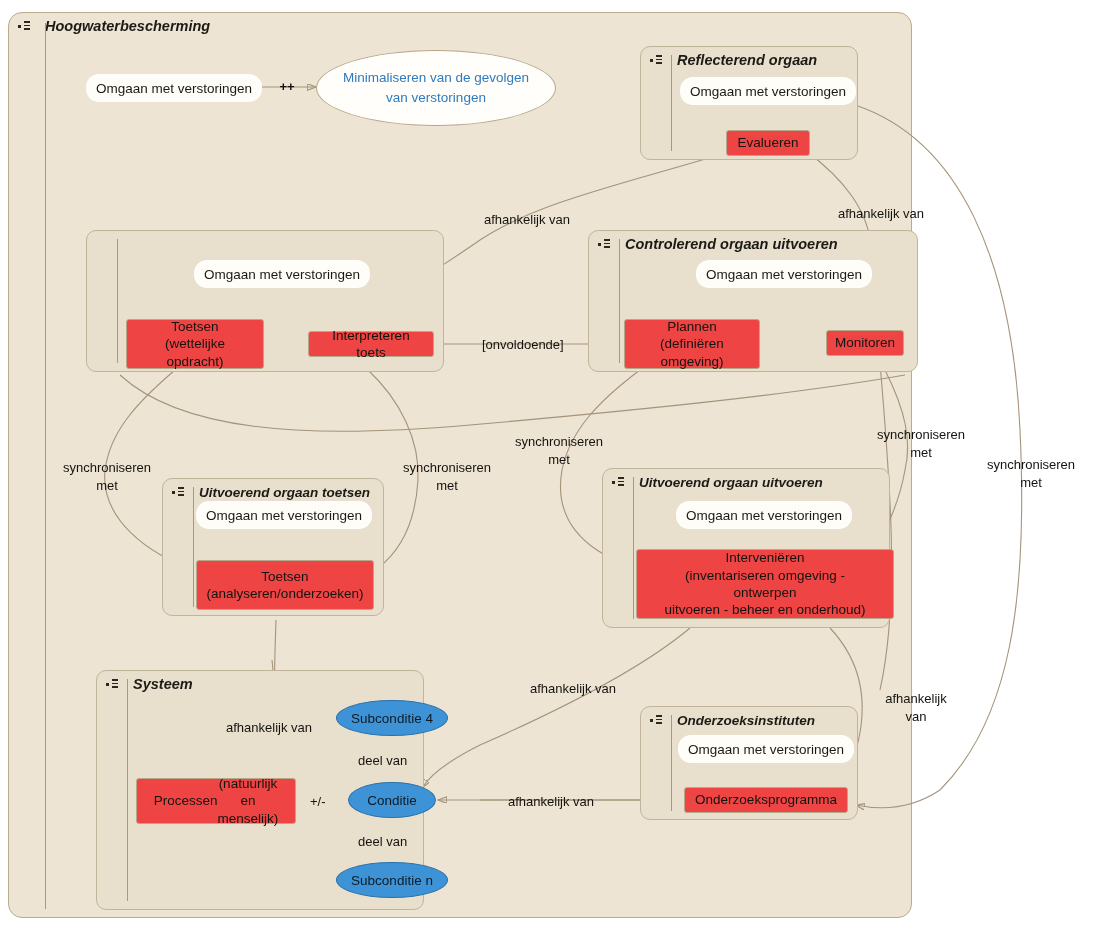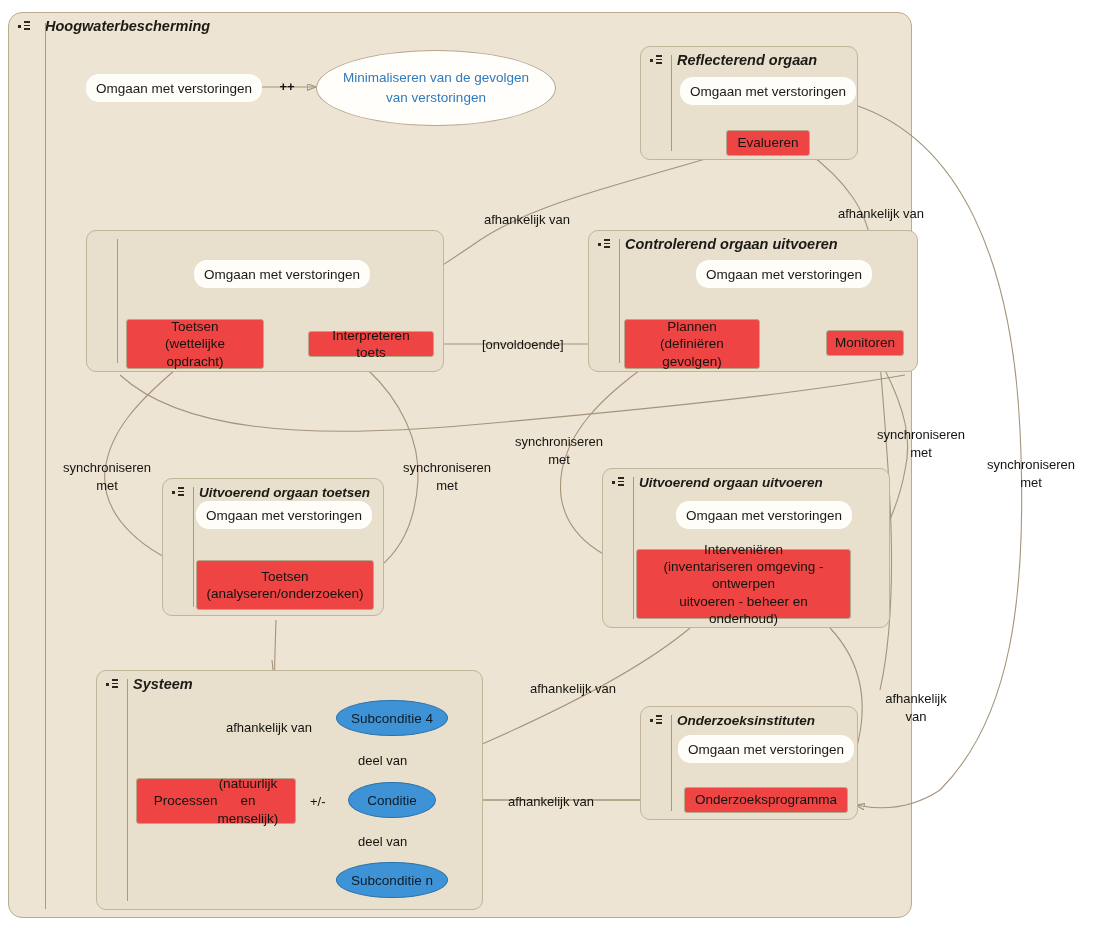--- a/index.html
+++ b/index.html
@@ -328,21 +328,21 @@
       </span>
       <span class="pkg-title">Controlerend orgaan uitvoeren</span>
     </div>
     <div class="vline" style="left:30px; top:8px; height:124px;"></div>
   </div>
   <div class="goal" style="left:696px; top:260px; width:176px; height:28px;">
     <span>Omgaan met verstoringen</span>
   </div>
   <div class="task" style="left:624px; top:319px; width:136px; height:50px; flex-direction:column;">
     <span>Plannen</span>
-    <span>(definiëren gevolgen)</span>
+    <span>(definiëren omgeving)</span>
   </div>
   <div class="task" style="left:826px; top:330px; width:78px; height:26px;">
     <span>Monitoren</span>
   </div>
 
   <div class="edge-label" style="left:482px; top:336px;">
     <span>[onvoldoende]</span>
   </div>
 
   <div class="pkg" style="left:162px; top:478px; width:222px; height:138px;">
@@ -377,27 +377,27 @@
             <i></i>
           </span>
       </span>
       <span class="pkg-title" style="font-size:13.5px;">Uitvoerend orgaan uitvoeren</span>
     </div>
     <div class="vline" style="left:30px; top:8px; height:142px;"></div>
   </div>
   <div class="goal" style="left:676px; top:501px; width:176px; height:28px;">
     <span>Omgaan met verstoringen</span>
   </div>
-  <div class="task" style="left:636px; top:549px; width:215px; height:70px; flex-direction:column;">
+  <div class="task" style="left:636px; top:549px; width:258px; height:70px; flex-direction:column;">
     <span>Interveniëren</span>
     <span>(inventariseren omgeving - ontwerpen</span>
     <span>uitvoeren - beheer en onderhoud)</span>
   </div>
 
-  <div class="pkg" style="left:96px; top:670px; width:387px; height:240px;">
+  <div class="pkg" style="left:96px; top:670px; width:328px; height:240px;">
     <div class="pkg-header">
       <span class="pkg-icon">
         <span class="dot"></span>
           <span class="bars">
             <i></i>
             <i></i>
             <i></i>
           </span>
       </span>
       <span class="pkg-title">Systeem</span>

